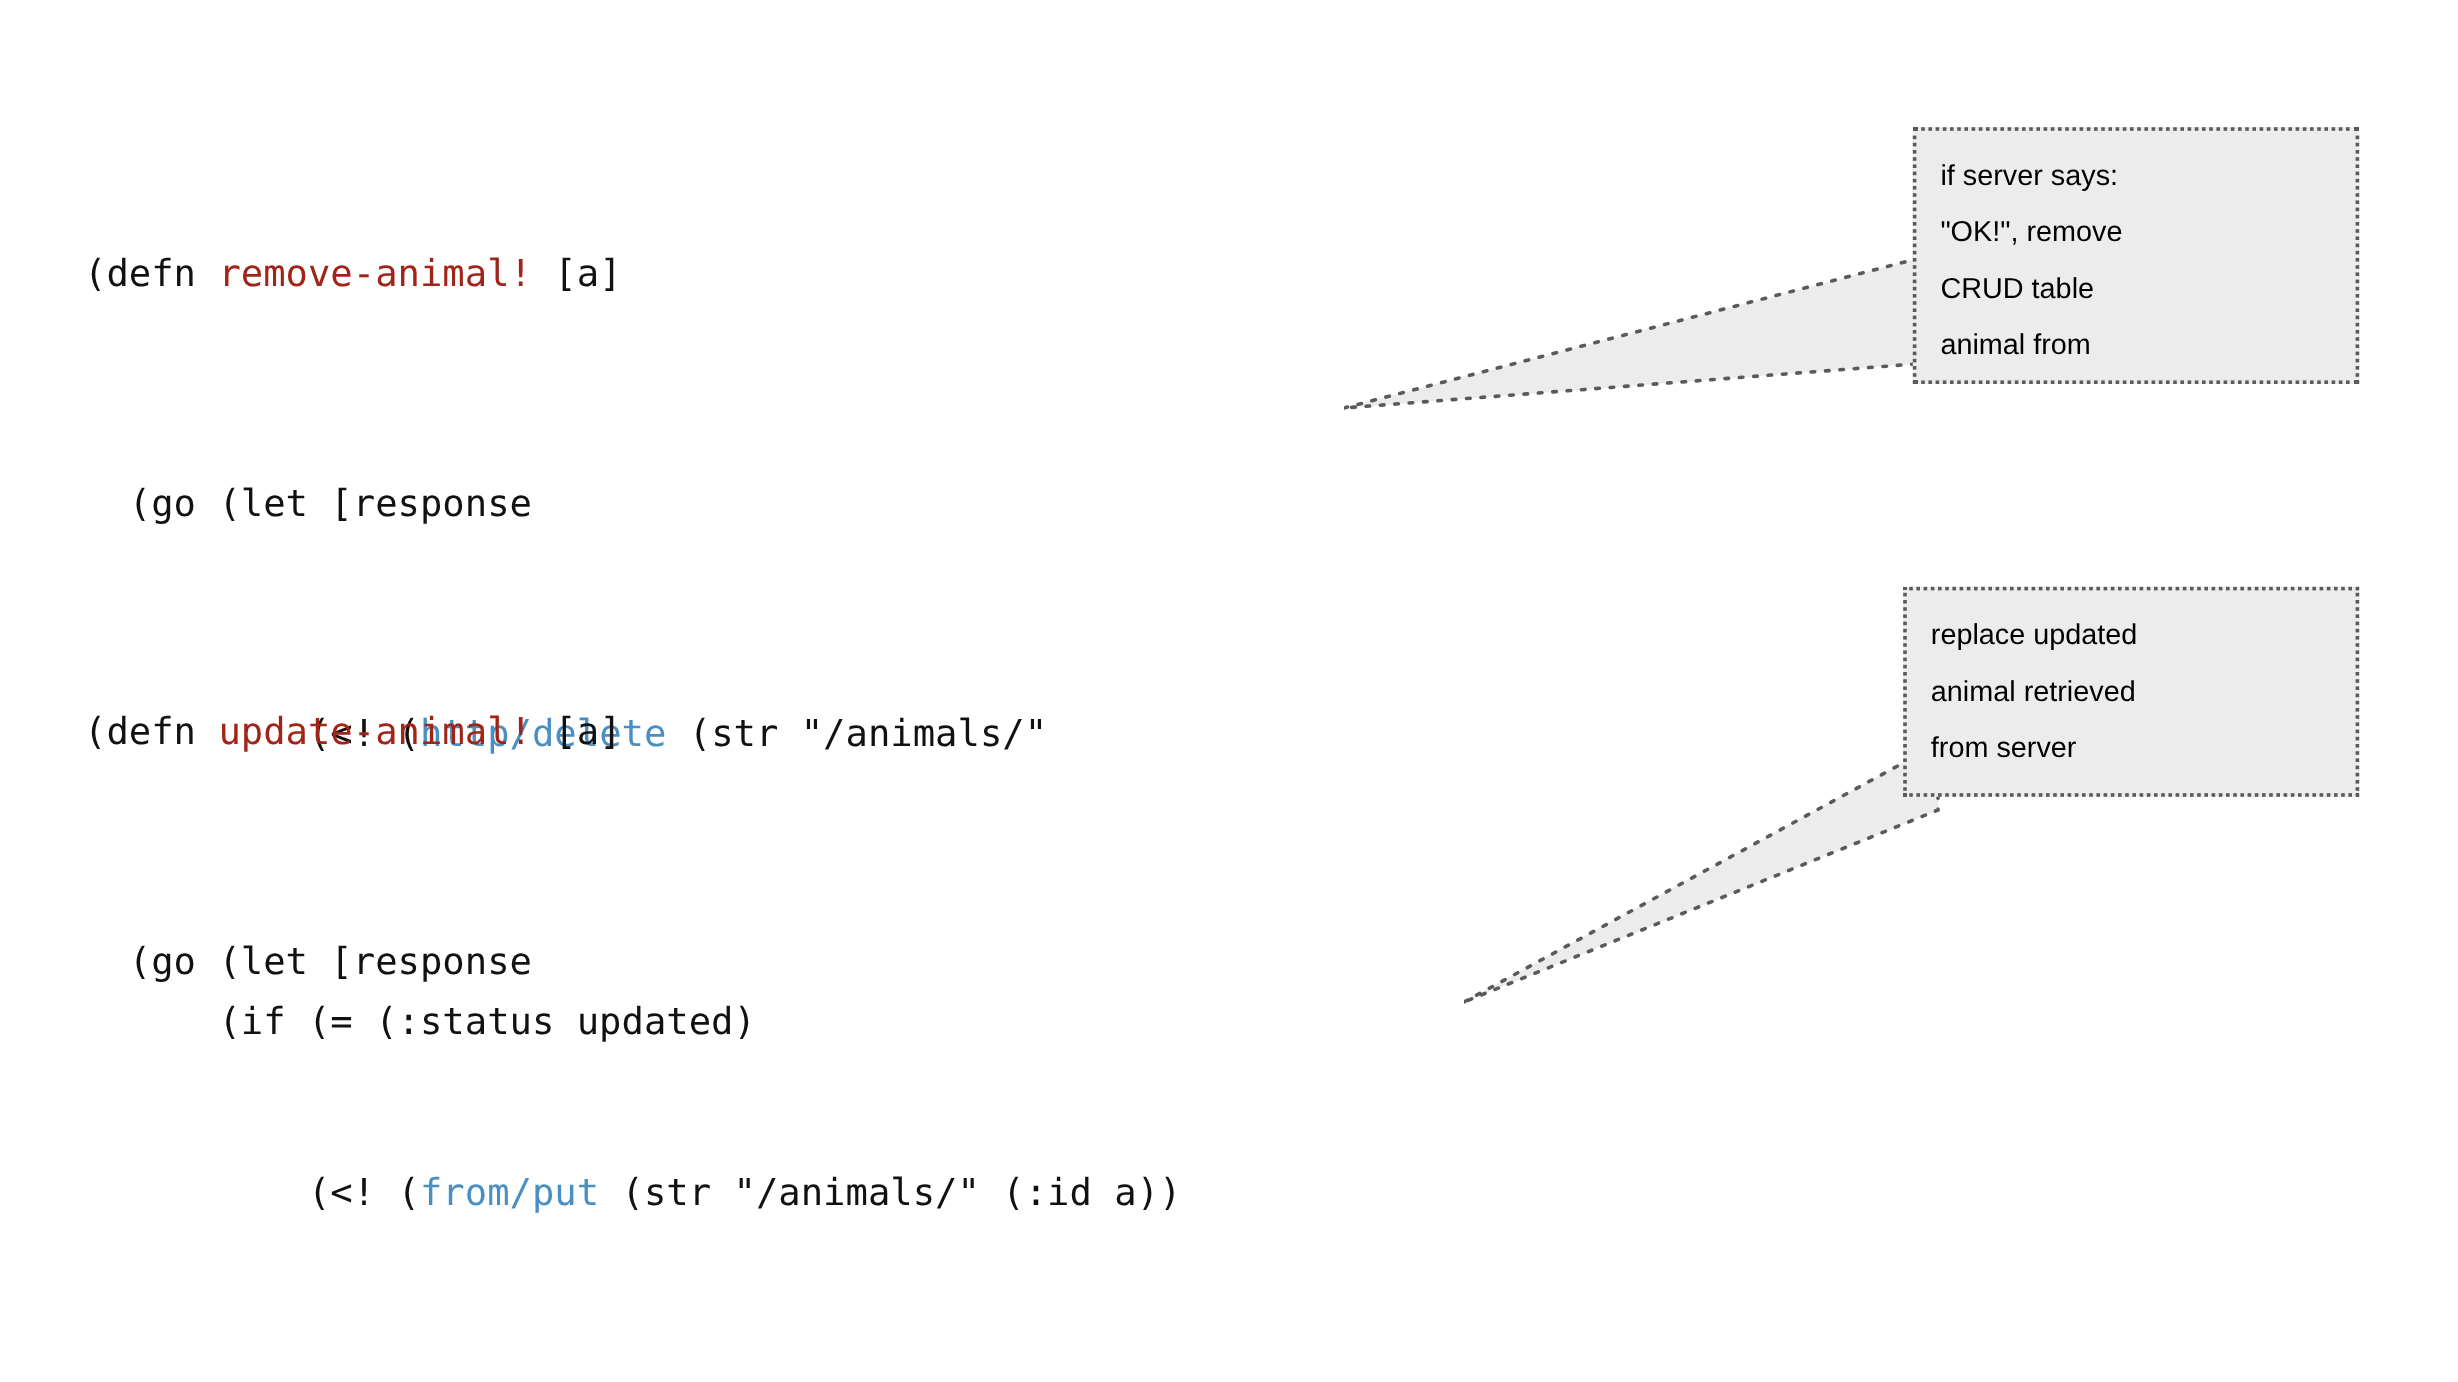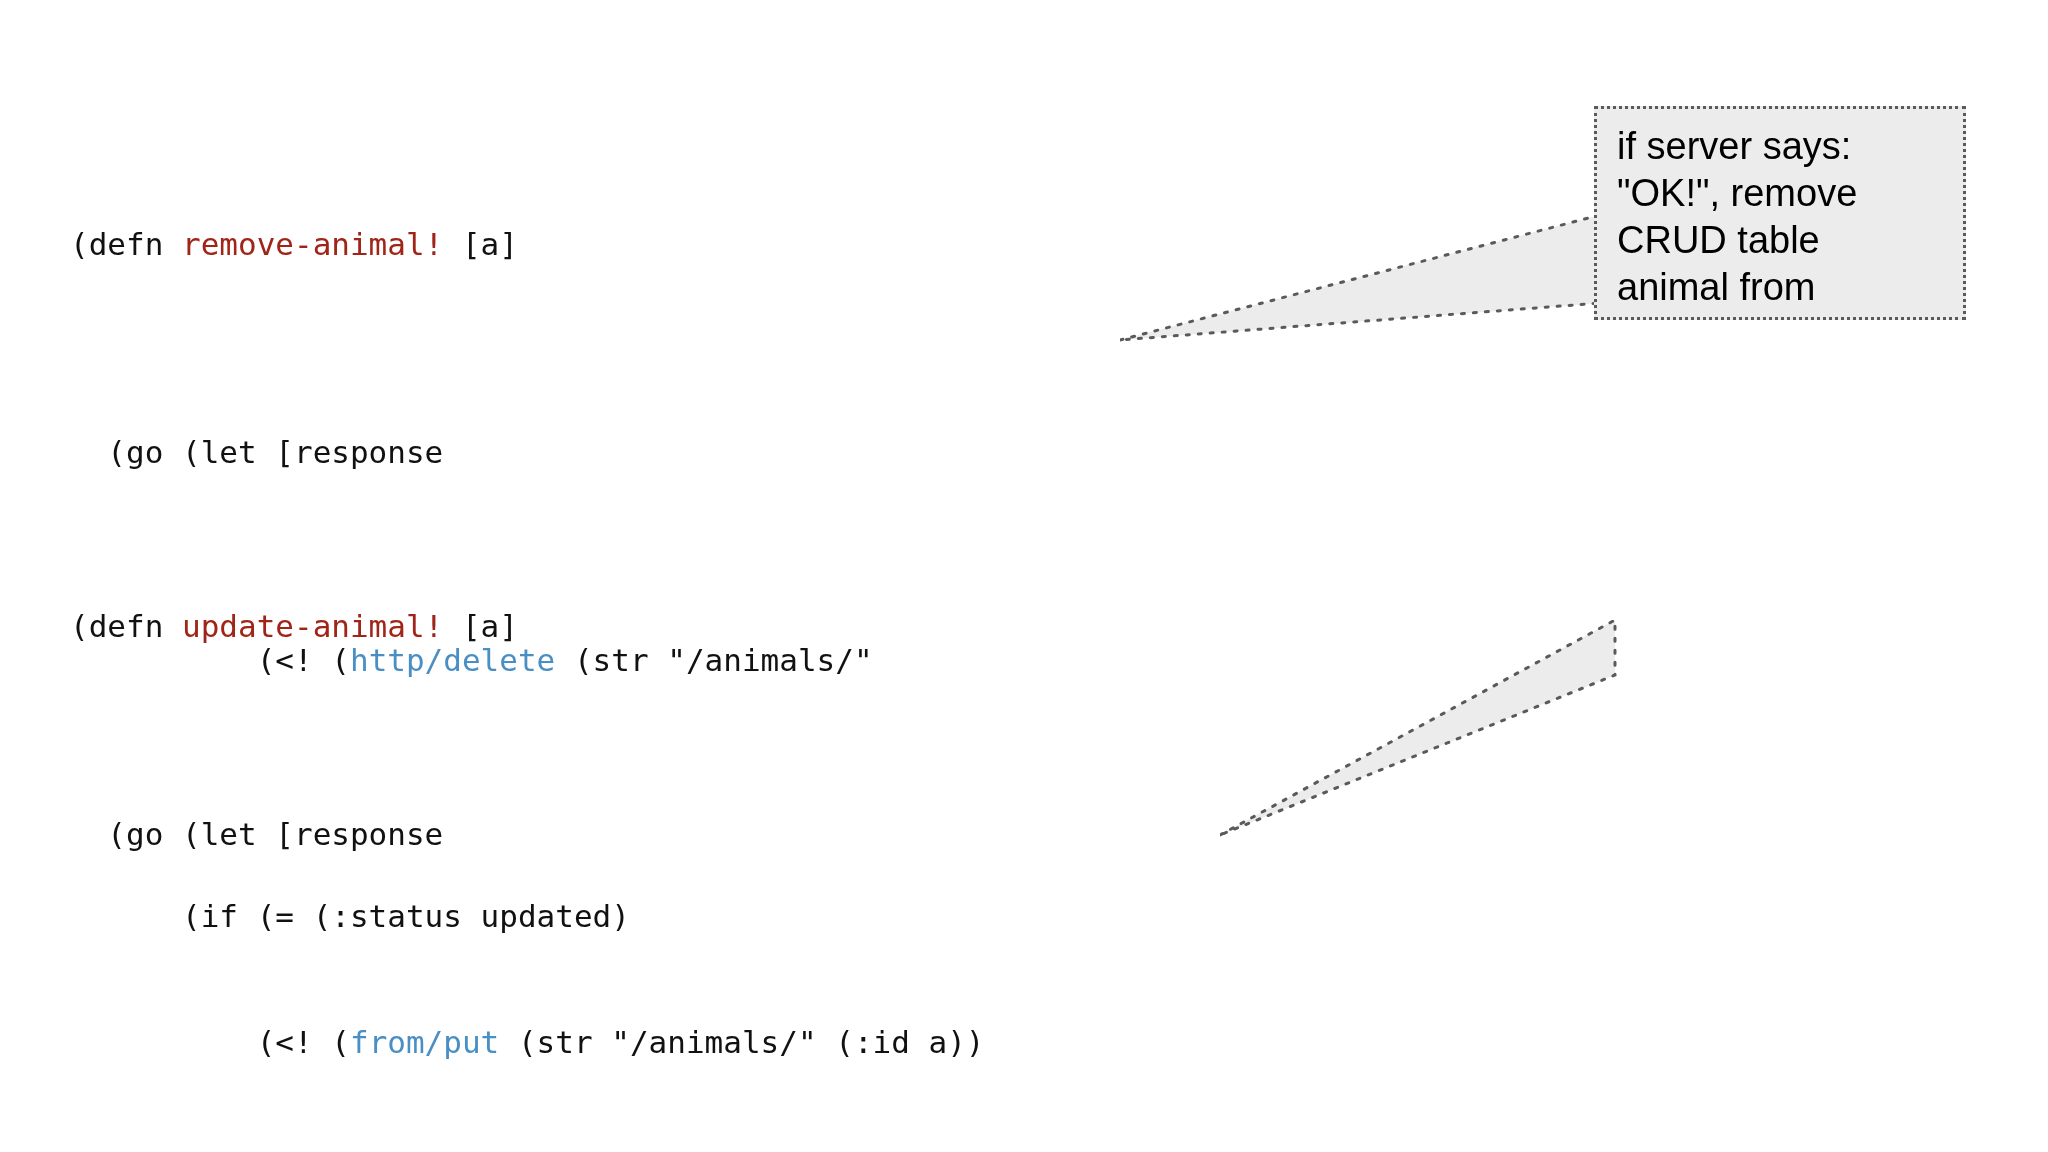--- a/index.html
+++ b/index.html
@@ -31,33 +31,33 @@
     font-family: "DejaVu Sans Mono", "Liberation Mono", monospace;
     font-size: 31px;
     line-height: 48px;
     letter-spacing: 0px;
     color: #111111;
     white-space: pre;
   }
   #code-block-remove { left: 70px; top: 60px; }
   #code-block-update { left: 70px; top: 442px; }
 
-  .code-line { white-space: pre; margin-top: 16px; }
+  .code-line { white-space: pre; }
 
   .tok-red  { color: #a02418; }
   .tok-blue { color: #4a8fc4; text-align: right; }
 
   
   .callout {
     position: absolute;
     background: #ececec;
     border: 3px dotted #5a5a5a;
     box-sizing: border-box;
     font-family: "Liberation Sans", sans-serif;
-    font-size: 38px;
+    font-size: 24px;
     line-height: 47px;
     color: #000000;
     padding: 14px 18px 16px 20px;
   }
   .callout p { margin: 0; white-space: pre; }
 
   #callout-remove {
     left: 1594px;
     top: 106px;
     width: 372px;
@@ -130,14 +130,19 @@
     <polygon points="0,215 395,0 395,55" fill="#ececec" stroke="#5a5a5a" stroke-width="3" stroke-dasharray="3 9" stroke-linecap="round"></polygon>
   </svg>
 
   <div class="callout" id="callout-remove">
     <p>if server says:</p>
     <p>"OK!", remove</p>
     <p>CRUD table</p>
     <p>animal from</p>
   </div>
 
+  <div class="callout" id="callout-update">
+    <p>replace updated</p>
+    <p>animal retrieved</p>
+    <p>from server</p>
+  </div>
 
 </div>
 
 </body></html>

